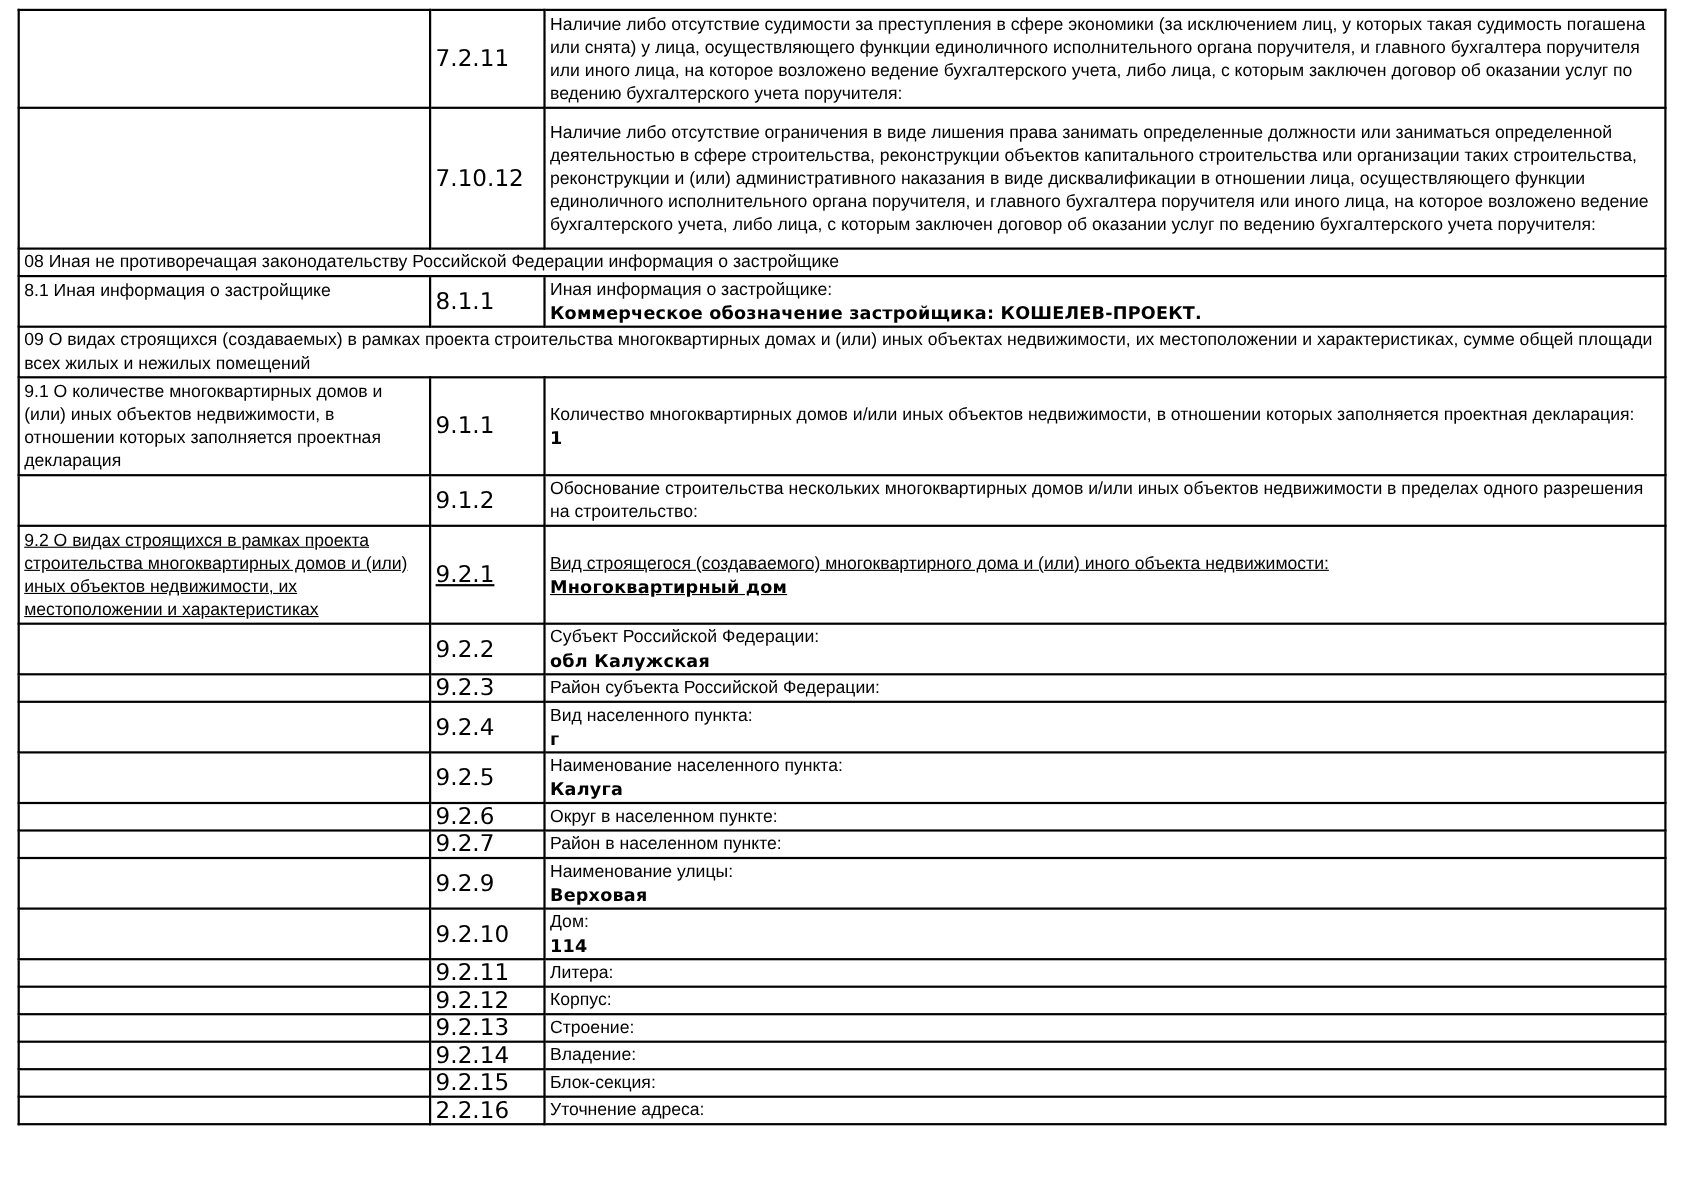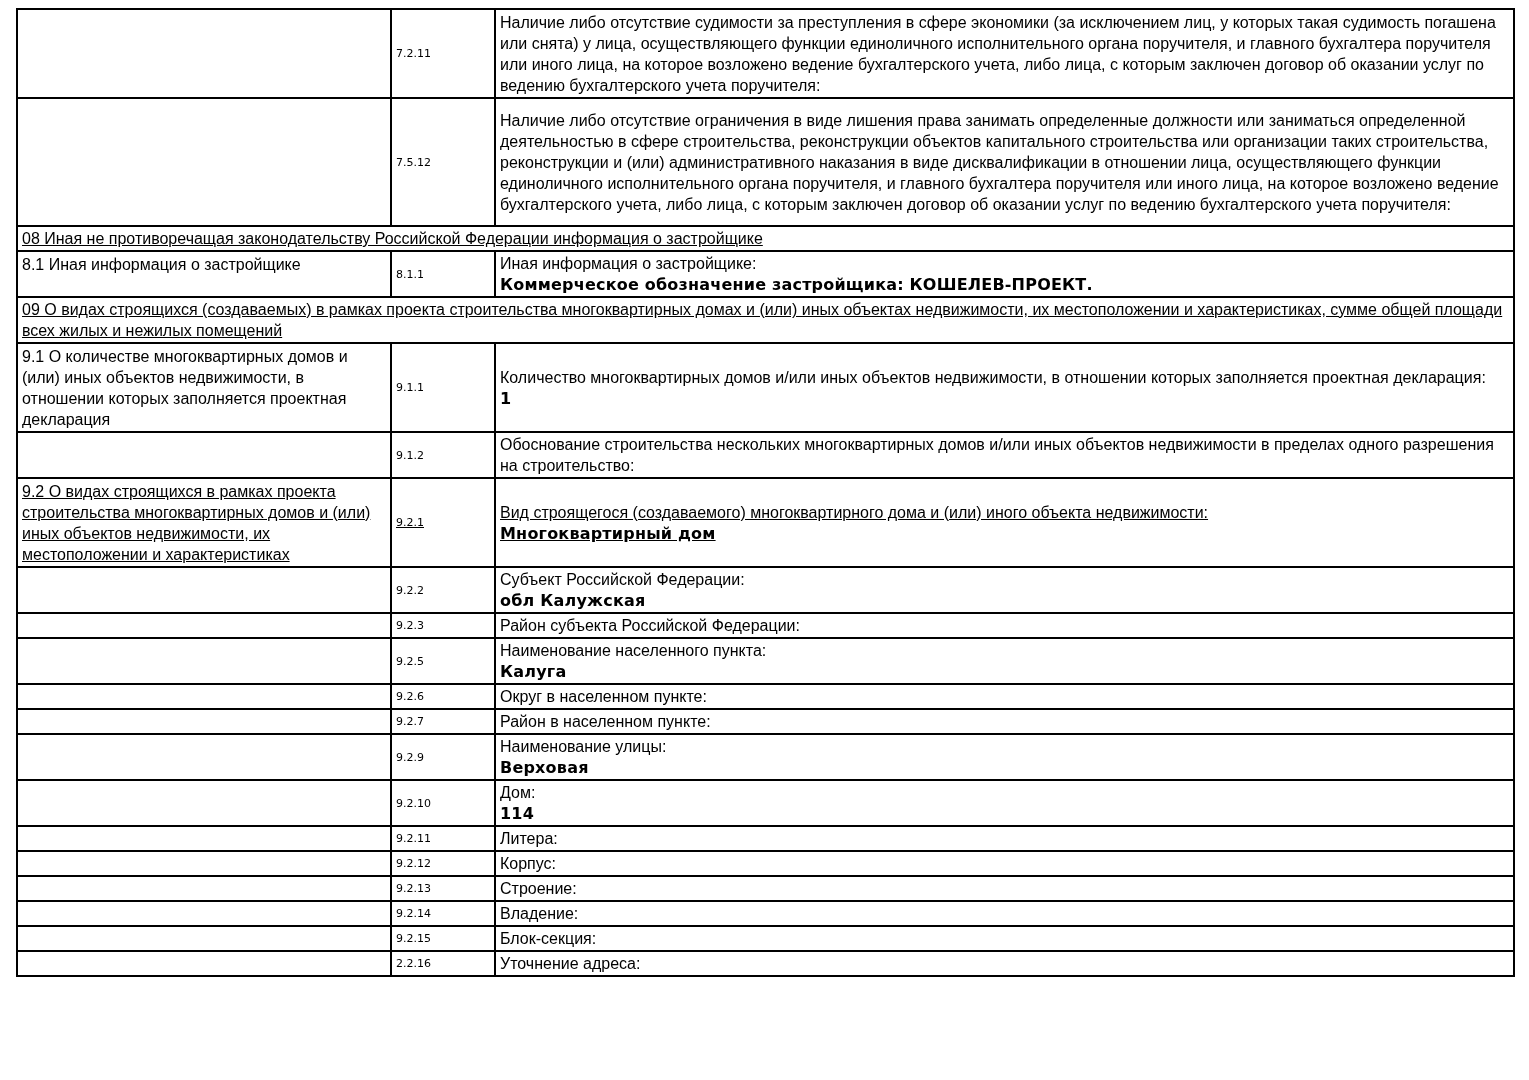--- a/index.html
+++ b/index.html
@@ -14,30 +14,30 @@
   }
   td {
     border:2px solid #000;
     vertical-align:middle;
     line-height:21px;
     padding:1px 3px 1px 4px;
     overflow:hidden;
     word-wrap:break-word;
   }
   td.c1 { vertical-align:top; padding-top:2px; }
-  td.c2 { font-family:"DejaVu Sans", sans-serif; font-size:11px; }
+  td.c2 { font-family:"DejaVu Sans", sans-serif; font-size:21px; }
   td.c3 .lbl { display:block; }
   td.c3 .val {
     display:block;
     font-family:"DejaVu Sans", sans-serif;
     font-weight:bold;
     letter-spacing:0.2px;
   }
   td.c3 .val:empty { display:none; }
-  tr.sec td { padding:1px 4px; vertical-align:middle;text-decoration:underline; }
+  tr.sec td { padding:1px 4px; vertical-align:middle; }
   
   tr.h24  { height:24px;padding-left:40px; }
   tr.h25  { height:25px; }
   tr.h40  { height:40px;padding-left:44px; }
   tr.h45  { height:45px; }
   tr.h46  { height:46px; }
   tr.h49  { height:35px; }
   tr.h80  { height:80px;text-decoration:underline; }
   tr.h87  { height:87px; }
   tr.h89  { height:89px; }
@@ -58,21 +58,21 @@
       <td class="c1"></td>
       <td class="c2">7.2.11</td>
       <td class="c3">
         <span class="lbl">Наличие либо отсутствие судимости за преступления в сфере экономики (за исключением лиц, у которых такая судимость погашена или снята) у лица, осуществляющего функции единоличного исполнительного органа поручителя, и главного бухгалтера поручителя или иного лица, на которое возложено ведение бухгалтерского учета, либо лица, с которым заключен договор об оказании услуг по ведению бухгалтерского учета поручителя:</span>
 
       </td>
     </tr>
 
     <tr class="h128">
       <td class="c1"></td>
-      <td class="c2">7.5.12</td>
+      <td class="c2">7.10.12</td>
       <td class="c3">
         <span class="lbl">Наличие либо отсутствие ограничения в виде лишения права занимать определенные должности или заниматься определенной деятельностью в сфере строительства, реконструкции объектов капитального строительства или организации таких строительства, реконструкции и (или) административного наказания в виде дисквалификации в отношении лица, осуществляющего функции единоличного исполнительного органа поручителя, и главного бухгалтера поручителя или иного лица, на которое возложено ведение бухгалтерского учета, либо лица, с которым заключен договор об оказании услуг по ведению бухгалтерского учета поручителя:</span>
 
       </td>
     </tr>
 
     <tr class="sec h25">
       <td colspan="3">08 Иная не противоречащая законодательству Российской Федерации информация о застройщике</td>
     </tr>
 
@@ -127,20 +127,28 @@
 
     <tr class="h24">
       <td class="c1"></td>
       <td class="c2">9.2.3</td>
       <td class="c3">
         <span class="lbl">Район субъекта Российской Федерации:</span>
 
       </td>
     </tr>
 
+    <tr class="h46">
+      <td class="c1"></td>
+      <td class="c2">9.2.4</td>
+      <td class="c3">
+        <span class="lbl">Вид населенного пункта:</span>
+        <span class="val">г</span>
+      </td>
+    </tr>
 
     <tr class="h45">
       <td class="c1"></td>
       <td class="c2">9.2.5</td>
       <td class="c3">
         <span class="lbl">Наименование населенного пункта:</span>
         <span class="val">Калуга</span>
       </td>
     </tr>
 

